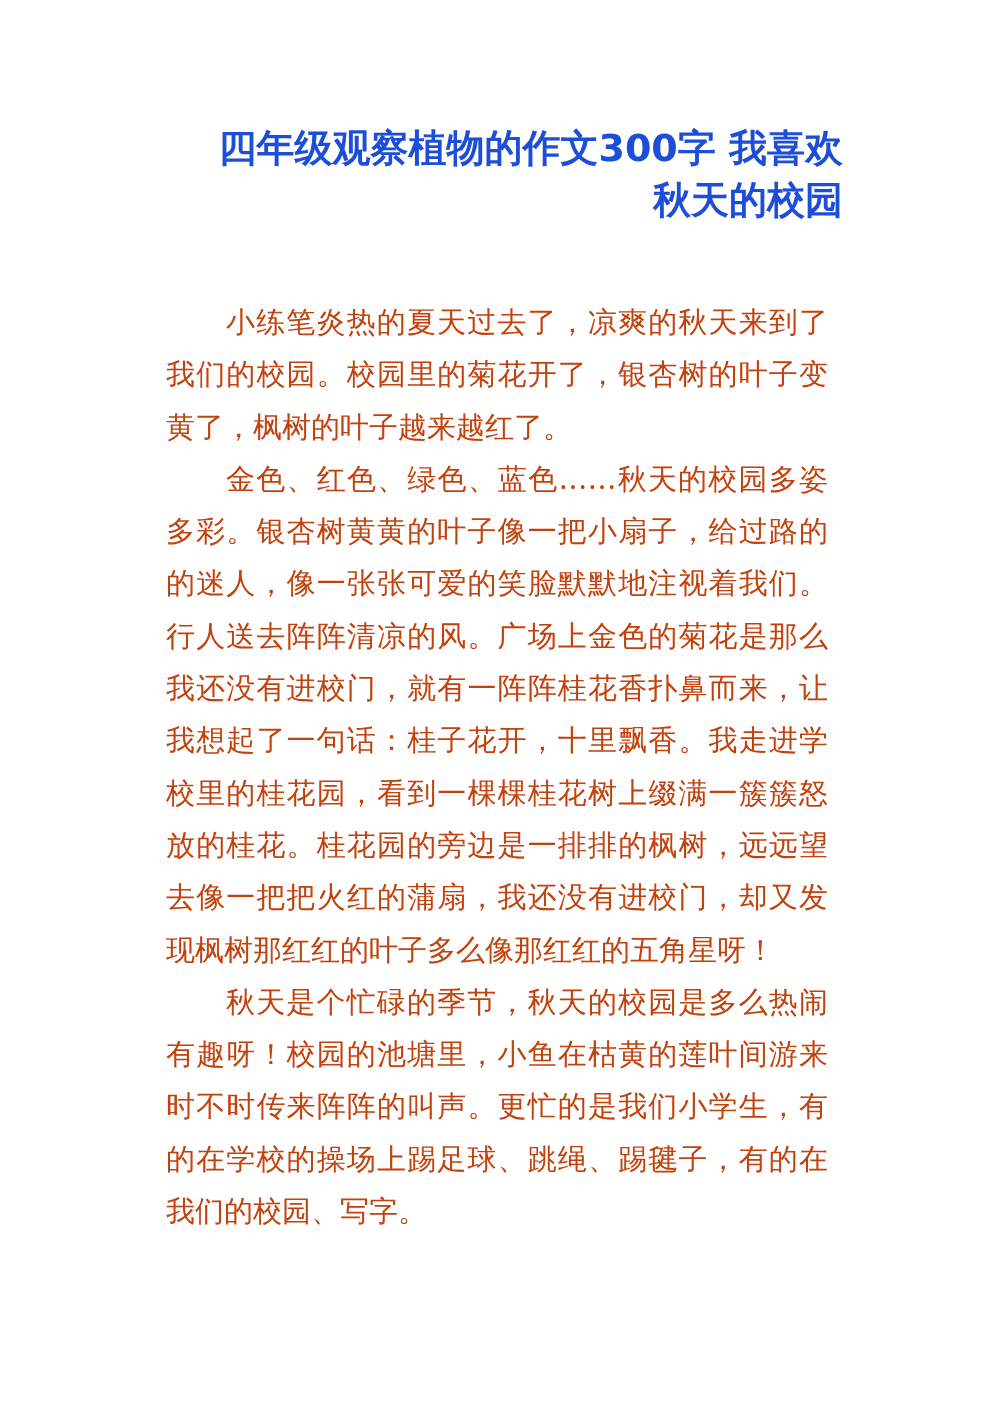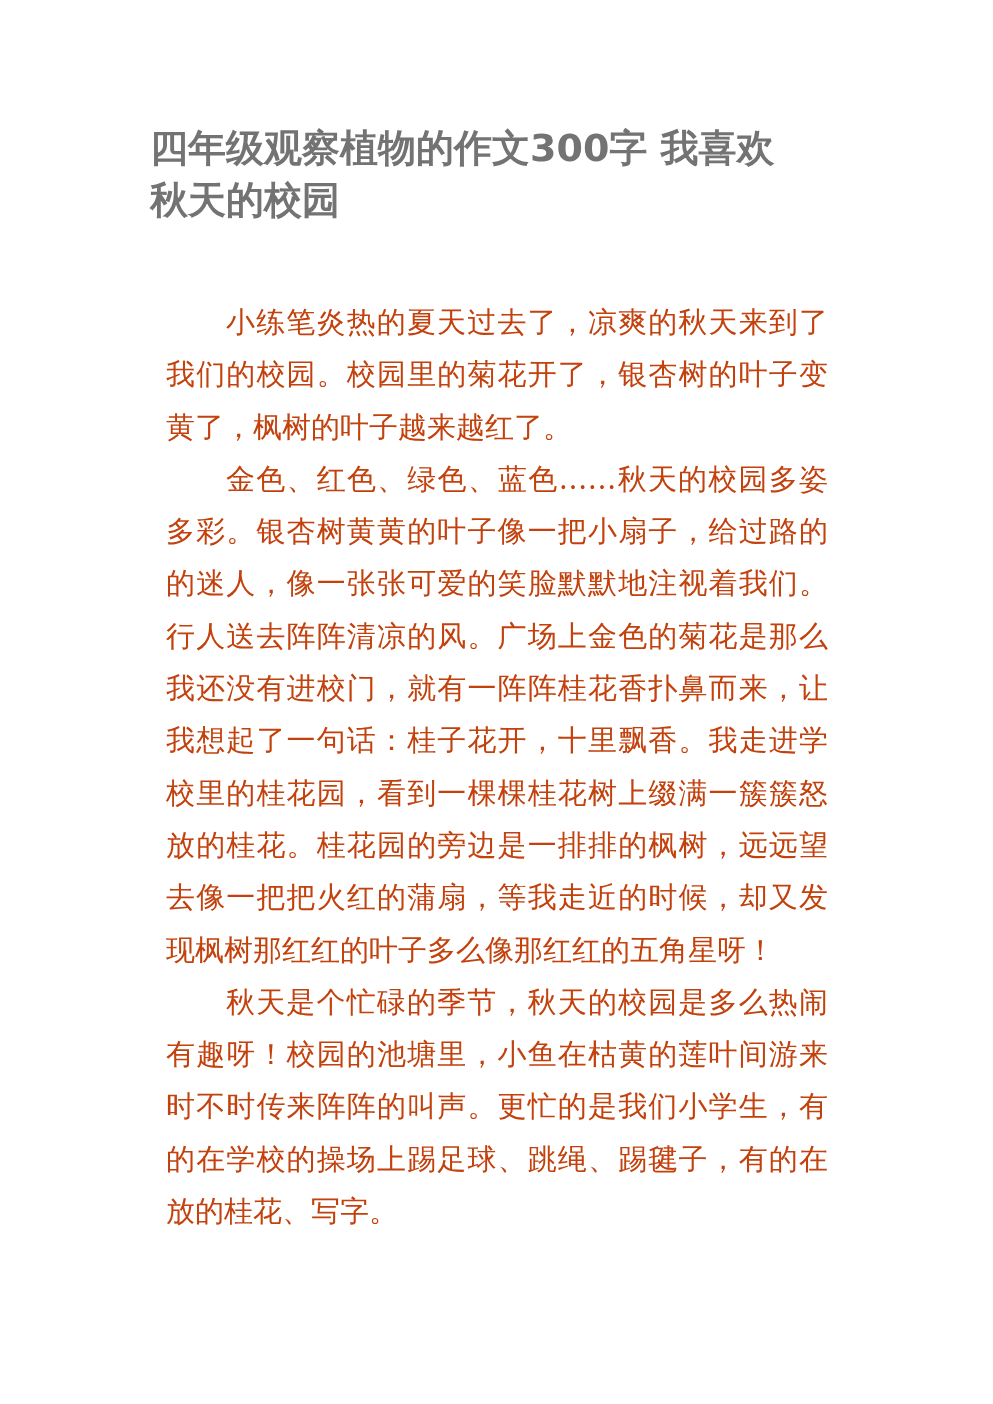--- a/index.html
+++ b/index.html
@@ -18,26 +18,26 @@
       position: absolute;
       left: 0; top: 0;
       width: 993px; height: 1404px;
       background: #ffffff;
     }
     .title {
       position: absolute;
       left: 150px;
       width: 693px;
       top: 122px;
-      text-align: left;
+      text-align: right;
       font-family: "DejaVu Sans", "Liberation Sans", sans-serif;
       font-weight: bold;
       font-size: 38px;
       line-height: 52px;
-      color: #737373;
+      color: #1d4ed8;
       letter-spacing: 0px;
     }
     .title .tline {
       display: block;
       white-space: nowrap;
     }
     .body {
       position: absolute;
       left: 166px;
       top: 296px;
@@ -81,26 +81,26 @@
 
     <div class="paragraph">
       <span class="line indent">金色、红色、绿色、蓝色……秋天的校园多姿</span>
       <span class="line">多彩。银杏树黄黄的叶子像一把小扇子，给过路的</span>
       <span class="line">的迷人，像一张张可爱的笑脸默默地注视着我们。</span>
       <span class="line">行人送去阵阵清凉的风。广场上金色的菊花是那么</span>
       <span class="line">我还没有进校门，就有一阵阵桂花香扑鼻而来，让</span>
       <span class="line">我想起了一句话：桂子花开，十里飘香。我走进学</span>
       <span class="line">校里的桂花园，看到一棵棵桂花树上缀满一簇簇怒</span>
       <span class="line">放的桂花。桂花园的旁边是一排排的枫树，远远望</span>
-      <span class="line">去像一把把火红的蒲扇，等我走近的时候，却又发</span>
+      <span class="line">去像一把把火红的蒲扇，我还没有进校门，却又发</span>
       <span class="line last">现枫树那红红的叶子多么像那红红的五角星呀！</span>
     </div>
 
     <div class="paragraph">
       <span class="line indent">秋天是个忙碌的季节，秋天的校园是多么热闹</span>
       <span class="line">有趣呀！校园的池塘里，小鱼在枯黄的莲叶间游来</span>
       <span class="line">时不时传来阵阵的叫声。更忙的是我们小学生，有</span>
       <span class="line">的在学校的操场上踢足球、跳绳、踢毽子，有的在</span>
-      <span class="line last">放的桂花、写字。</span>
+      <span class="line last">我们的校园、写字。</span>
     </div>
 
   </div>
 </div>
 
 </body></html>

